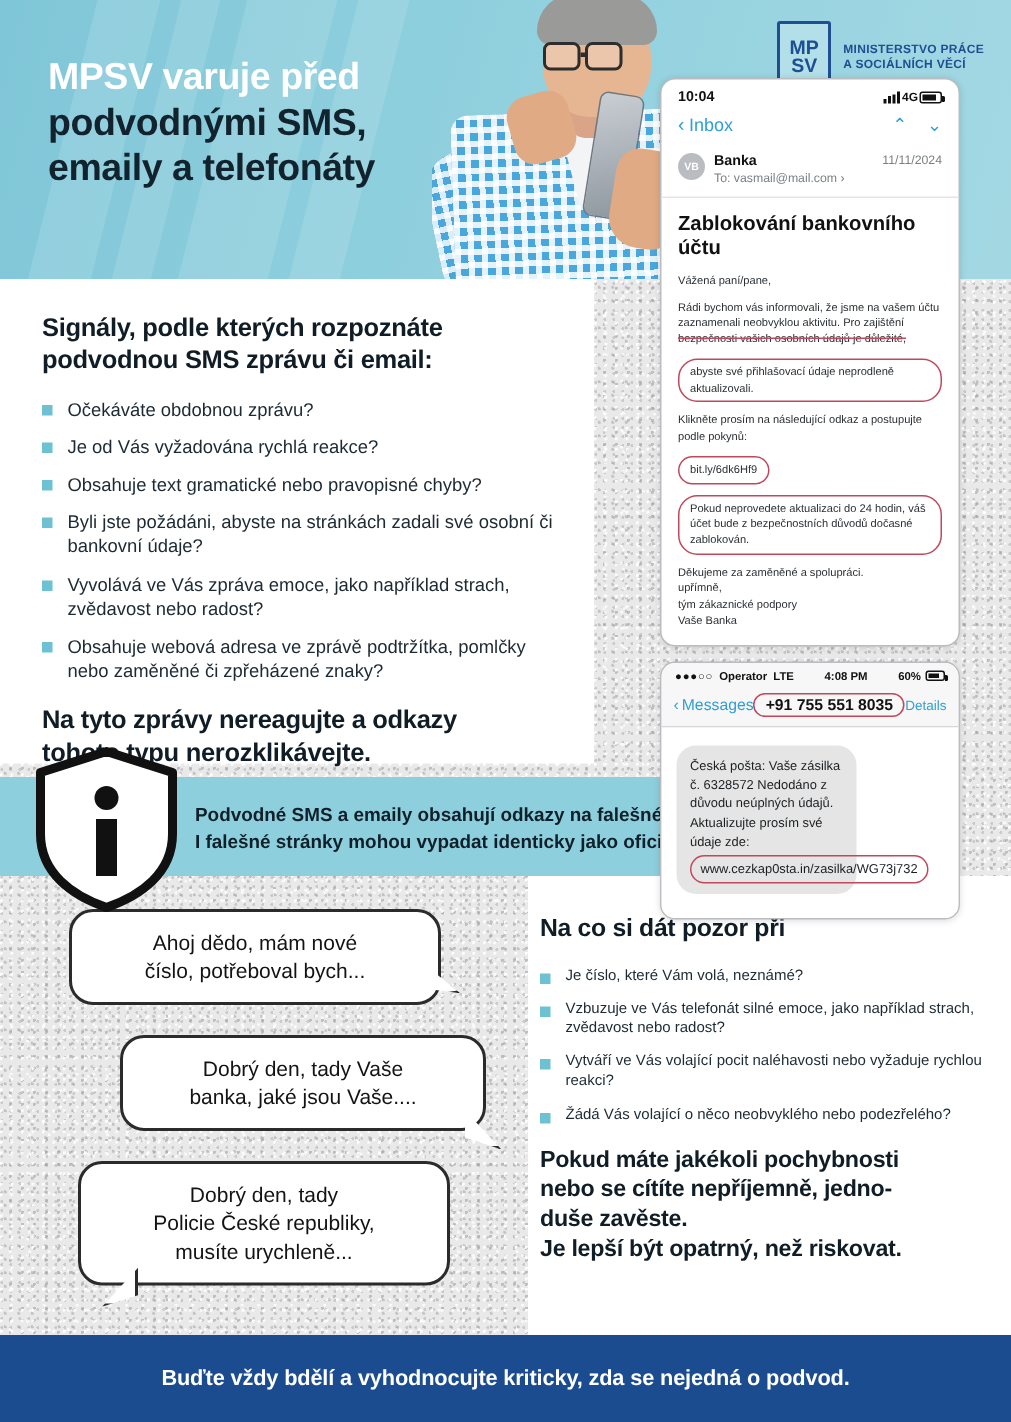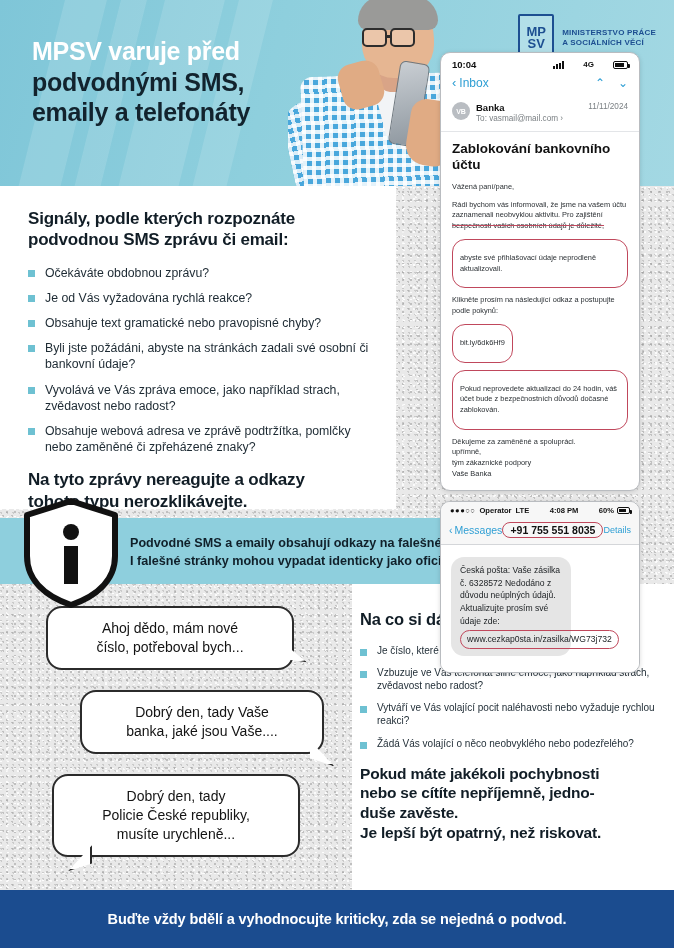--- a/index.html
+++ b/index.html
@@ -164,21 +164,21 @@
   .mock {
     background: #ffffff; border: 1px solid #b9bcc0; border-radius: 10px;
     box-shadow: 0 1px 5px rgba(0,0,0,.14);
     overflow: hidden;
   }
   
   .em-status {
     display: flex; justify-content: space-between; align-items: center;
     padding: 6px 11px 2px; font-size: 9.5px; color: #111; font-weight: bold;
   }
-  .em-sig { display: flex; align-items: center; gap: 19px; }
+  .em-sig { display: flex; align-items: center; gap: 1px; }
   .bars { display: flex; align-items: flex-end; gap: 1px; height: 8px; }
   .bars i { width: 2px; background: #111; display: block; }
   .bars i:nth-child(1){height:3px}.bars i:nth-child(2){height:4.5px}
   .bars i:nth-child(3){height:6px}.bars i:nth-child(4){height:8px}
   .batt { width: 15px; height: 8px; border: 1px solid #111; border-radius: 2px; position: relative; }
   .batt::after { content:""; position:absolute; left:1px; top:1px; bottom:1px; right:3px; background:#111; }
   .batt::before { content:""; position:absolute; right:-3px; top:2px; width:2px; height:4px; background:#111; border-radius:0 1px 1px 0; }
   .em-nav {
     display: flex; justify-content: space-between; align-items: center;
     padding: 3px 11px 8px;
@@ -201,21 +201,21 @@
   .em-date { font-size: 8.2px; color: #7b8084; }
   .em-subject {
     padding: 9px 11px 5px; font-size: 13.5px; font-weight: bold;
     color: #111; line-height: 1.22;
   }
   .em-body { padding: 3px 11px 10px; font-size: 7.4px; color: #2a2f33; line-height: 1.45; }
   .em-body p { margin-bottom: 7px; }
   .strike { text-decoration: line-through; text-decoration-color: #c04a5e; }
   .ring {
     border: 1px solid #c0485c; border-radius: 13px;
-    padding: 13px 7px; display: inline-block; margin-bottom: 7px;
+    padding: 3px 7px; display: inline-block; margin-bottom: 7px;
   }
   .ring-block { display: block; }
   .link-blue { color: #2a2f33; }
 
   
   .mock-sms { margin-top: 10px; }
   .sms-status {
     display: flex; justify-content: space-between; align-items: center;
     padding: 4px 9px 3px; font-size: 7.6px; color: #111; font-weight: bold;
     background: #f7f7f7;

